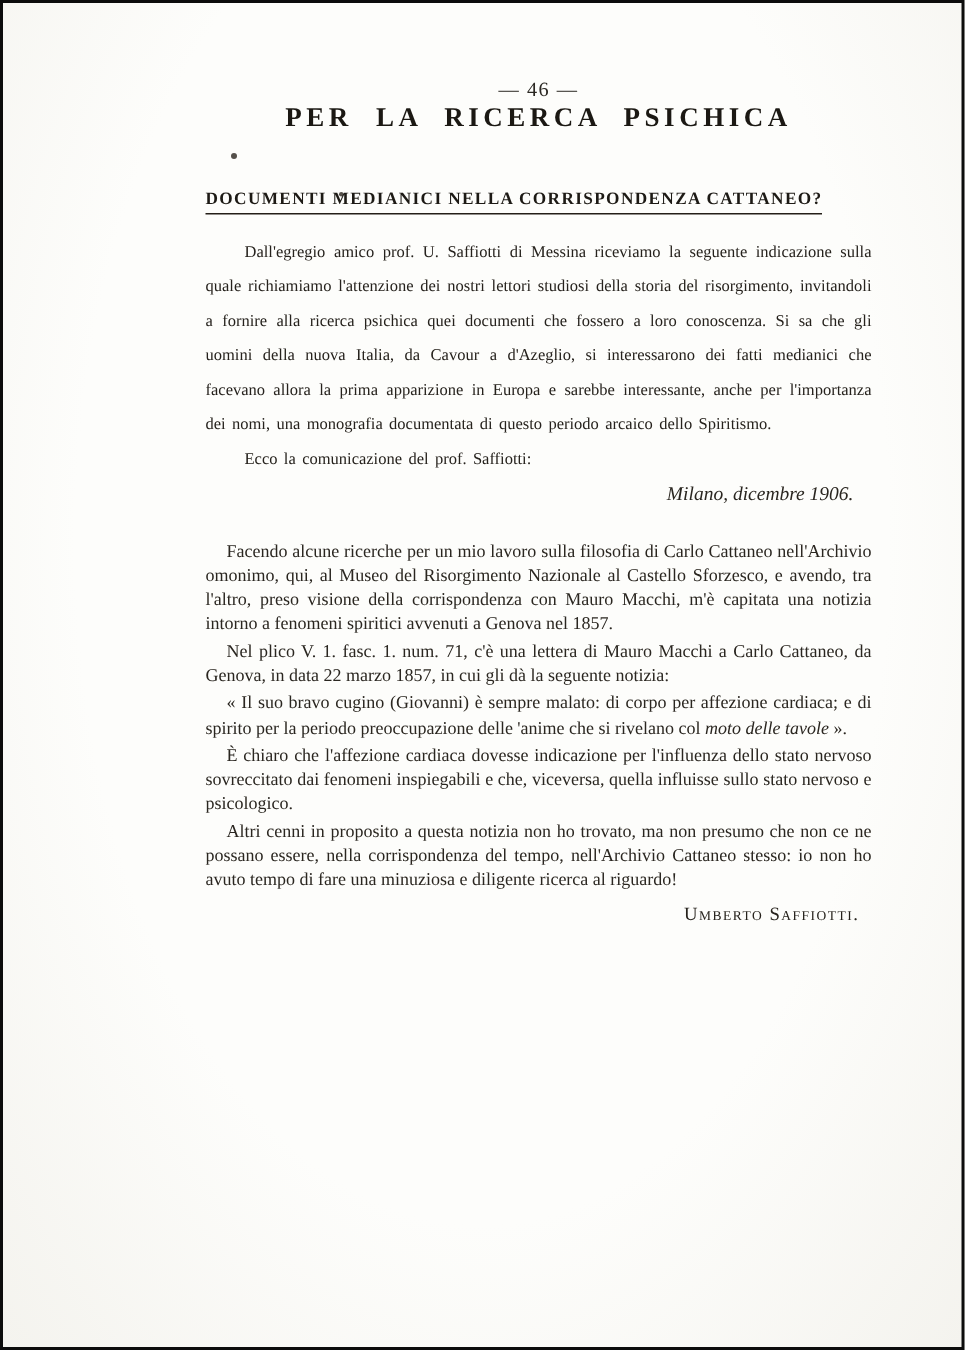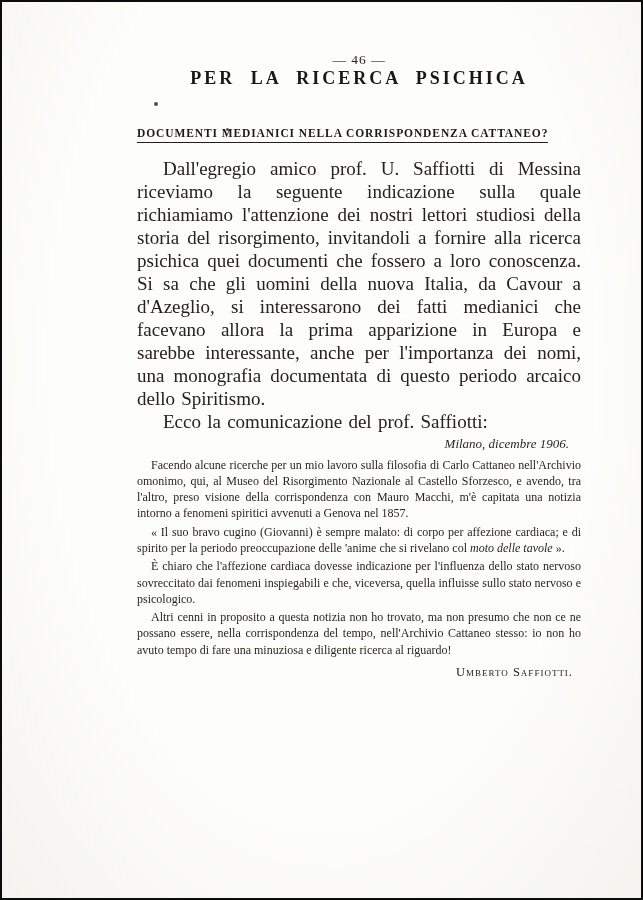--- a/index.html
+++ b/index.html
@@ -53,37 +53,37 @@
     letter-spacing: 0.9px;
     color: #1d1a15;
   }
   .heading .underlined {
     display: inline-block;
     border-bottom: 1.5px solid #241f18;
     padding-bottom: 2.5px;
   }
   .body-text {
     margin-top: 14px;
-    font-size: 19px;
+    font-size: 11px;
     line-height: 23px;
     text-align: justify;
     word-spacing: 1.5px;
     color: #26221d;
   }
   .body-text p.indent { text-indent: 26px; }
   .dateline {
     margin-top: 3px;
     text-align: right;
     padding-right: 12px;
     font-style: italic;
     font-size: 13px;
     color: #2a2620;
   }
   .letter {
-    margin-top: 5px;
+    margin-top: 22px;
     font-size: 12px;
     line-height: 16.3px;
     text-align: justify;
     color: #2a2620;
   }
   .letter p { text-indent: 14px; margin-bottom: 2px; }
   .letter em { font-style: italic; }
   .signature {
     margin-top: 6px;
     text-align: right;
@@ -114,20 +114,21 @@
 
     <div class="body-text">
       <p class="indent">Dall'egregio amico prof. U. Saffiotti di Messina riceviamo la seguente indicazione sulla quale richiamiamo l'attenzione dei nostri lettori studiosi della storia del risorgimento, invitandoli a fornire alla ricerca psichica quei documenti che fossero a loro conoscenza. Si sa che gli uomini della nuova Italia, da Cavour a d'Azeglio, si interessarono dei fatti medianici che facevano allora la prima apparizione in Europa e sarebbe interessante, anche per l'importanza dei nomi, una monografia documentata di questo periodo arcaico dello Spiritismo.</p>
       <p class="indent">Ecco la comunicazione del prof. Saffiotti:</p>
     </div>
 
     <p class="dateline">Milano, dicembre 1906.</p>
 
     <div class="letter">
       <p>Facendo alcune ricerche per un mio lavoro sulla filosofia di Carlo Cattaneo nell'Archivio omonimo, qui, al Museo del Risorgimento Nazionale al Castello Sforzesco, e avendo, tra l'altro, preso visione della corrispondenza con Mauro Macchi, m'è capitata una notizia intorno a fenomeni spiritici avvenuti a Genova nel 1857.</p>
+      <p>Nel plico V. 1. fasc. 1. num. 71, c'è una lettera di Mauro Macchi a Carlo Cattaneo, da Genova, in data 22 marzo 1857, in cui gli dà la seguente notizia:</p>
       <p><span>« Il suo bravo cugino (Giovanni) è sempre malato: di corpo per affezione cardiaca; e di spirito per la periodo preoccupazione delle 'anime che si rivelano col </span><em>moto delle tavole</em><span> ».</span></p>
       <p>È chiaro che l'affezione cardiaca dovesse indicazione per l'influenza dello stato nervoso sovreccitato dai fenomeni inspiegabili e che, viceversa, quella influisse sullo stato nervoso e psicologico.</p>
       <p>Altri cenni in proposito a questa notizia non ho trovato, ma non presumo che non ce ne possano essere, nella corrispondenza del tempo, nell'Archivio Cattaneo stesso: io non ho avuto tempo di fare una minuziosa e diligente ricerca al riguardo!</p>
       <p class="signature">Umberto Saffiotti.</p>
     </div>
 
   </div>
 </div>
 
 </body></html>

